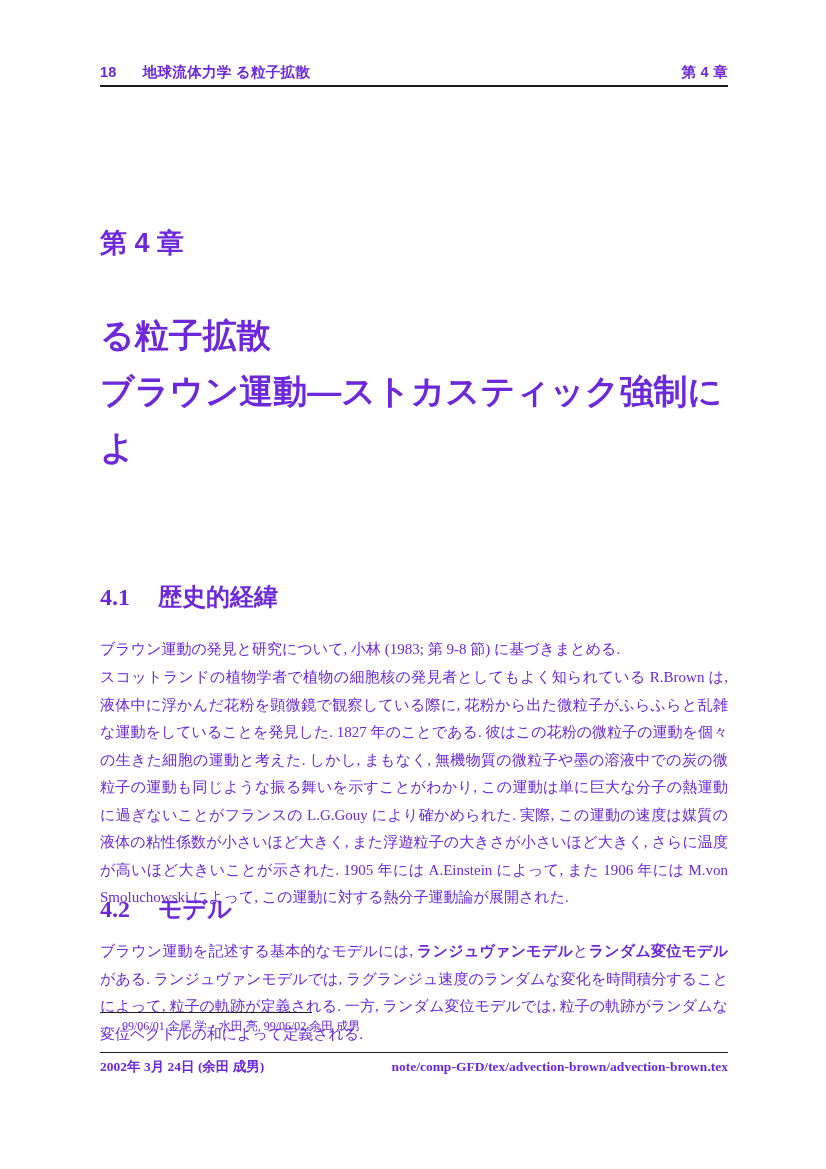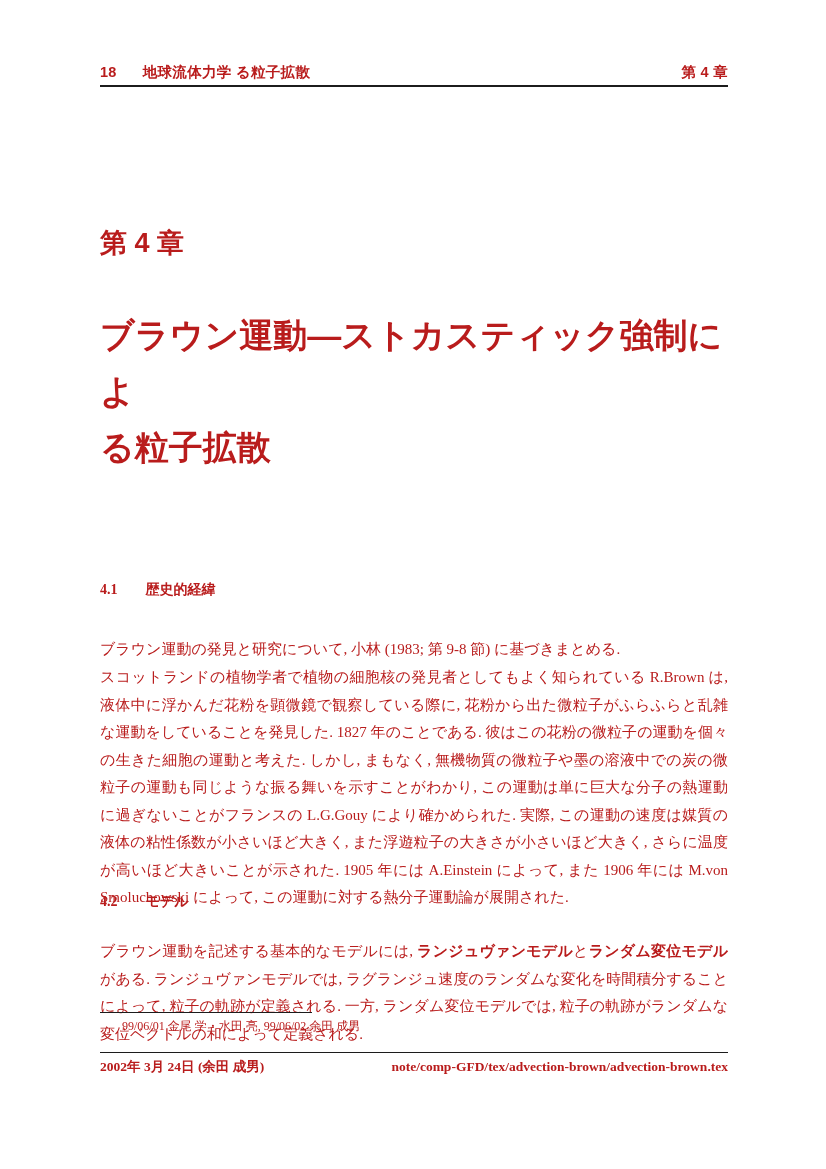--- a/index.html
+++ b/index.html
@@ -6,21 +6,21 @@
     margin: 0;
     padding: 0;
     background: #e8e8e8;
   }
   .page {
     position: relative;
     width: 826px;
     height: 1169px;
     margin: 0 auto;
     background: #ffffff;
-    color: #b91c1c;
+    color: #6d28d9;
     font-family: "Liberation Serif", "DejaVu Serif", serif;
     overflow: hidden;
   }
   
   .running-header {
     position: absolute;
     top: 63px;
     left: 100px;
     width: 628px;
     display: flex;
@@ -79,21 +79,21 @@
   .p41-intro  { top: 636px; }
   .p41-long   { top: 664px; }
   .p42        { top: 938px; }
   
   .section-heading {
     position: absolute;
     left: 100px;
     margin: 0;
     font-family: "Liberation Sans", "DejaVu Sans", sans-serif;
     font-weight: bold;
-    font-size: 14px;
+    font-size: 24px;
     display: flex;
     gap: 28px;
     align-items: baseline;
   }
   .sec-41 { top: 581px; }
   .sec-42 { top: 893px; }
   .secnum { font-family: "Liberation Serif", "DejaVu Serif", serif; font-weight: bold; }
   
   .footnote-rule {
     position: absolute;
@@ -147,22 +147,22 @@
       <span>地球流体力学 る粒子拡散</span>
     </div>
     <div class="header-right">
       <span>第 4 章</span>
     </div>
   </div>
   <div class="header-rule"></div>
 
   <div class="chapter-number">第 4 章</div>
   <h1 class="chapter-title">
+    <span class="tl">る粒子拡散</span>
     <span class="tl">ブラウン運動—ストカスティック強制によ</span>
-    <span class="tl">る粒子拡散</span>
   </h1>
 
 
   <h2 class="section-heading sec-41">
     <span class="secnum">4.1</span>
     <span>歴史的経緯</span>
   </h2>
   <p class="body tight p41-intro">ブラウン運動の発見と研究について, 小林 (1983; 第 9-8 節) に基づきまとめる.</p>
   <p class="body tight p41-long">スコットランドの植物学者で植物の細胞核の発見者としてもよく知られている R.Brown は, 液体中に浮かんだ花粉を顕微鏡で観察している際に, 花粉から出た微粒子がふらふらと乱雑な運動をしていることを発見した. 1827 年のことである. 彼はこの花粉の微粒子の運動を個々の生きた細胞の運動と考えた. しかし, まもなく, 無機物質の微粒子や墨の溶液中での炭の微粒子の運動も同じような振る舞いを示すことがわかり, この運動は単に巨大な分子の熱運動に過ぎないことがフランスの L.G.Gouy により確かめられた. 実際, この運動の速度は媒質の液体の粘性係数が小さいほど大きく, また浮遊粒子の大きさが小さいほど大きく, さらに温度が高いほど大きいことが示された. 1905 年には A.Einstein によって, また 1906 年には M.von Smoluchowski によって, この運動に対する熱分子運動論が展開された.</p>
 

